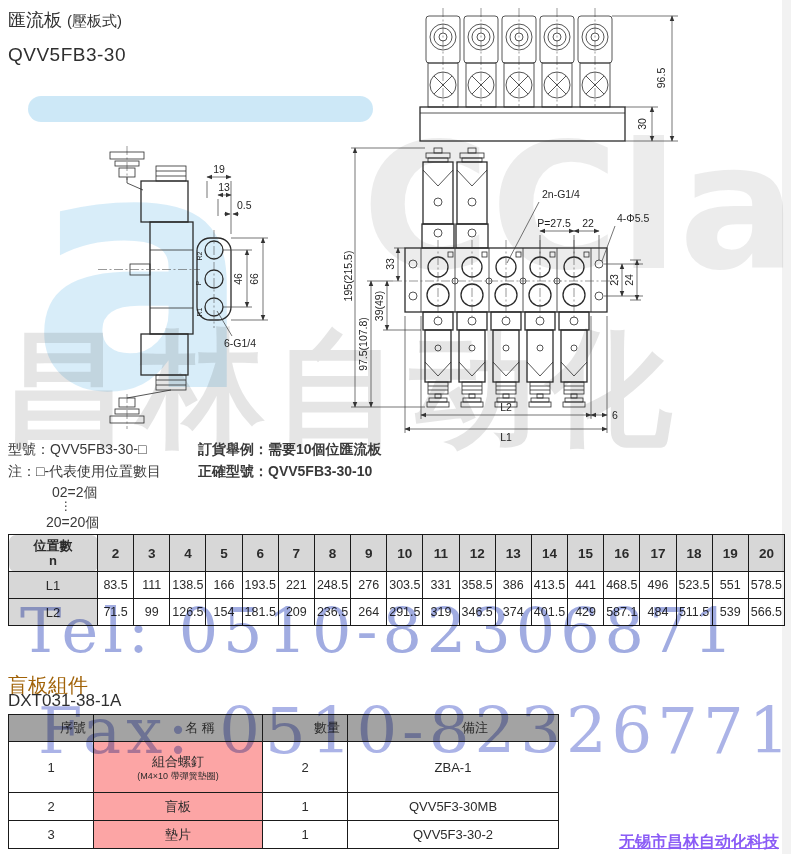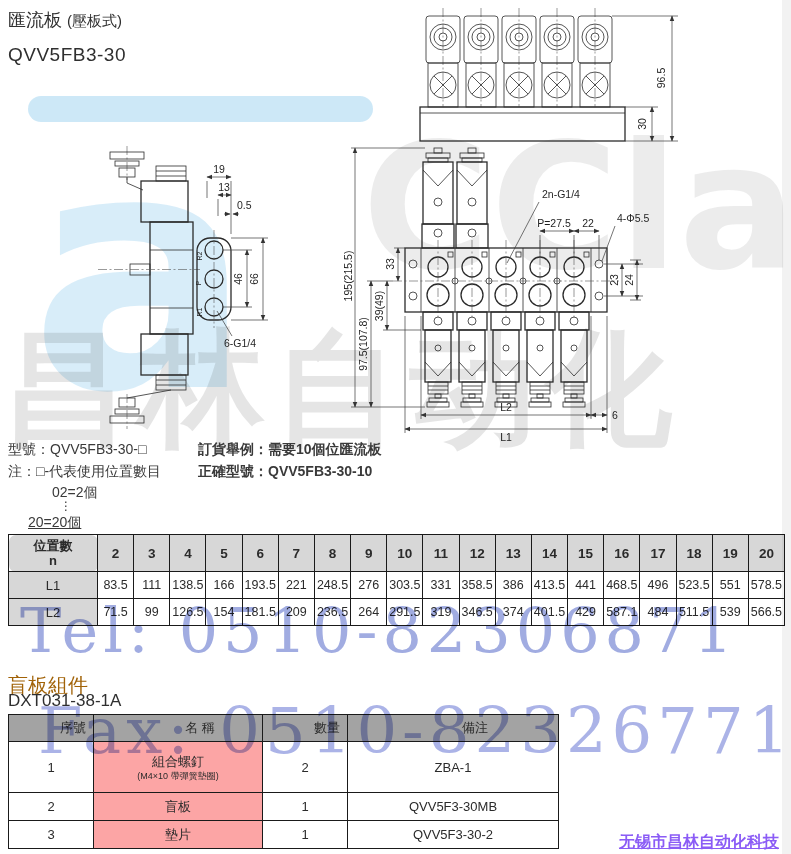--- a/index.html
+++ b/index.html
@@ -33,21 +33,21 @@
   .tn{stroke:#2b2b2b;fill:none;stroke-width:0.8;}
   .dm{stroke:#3a3a3a;fill:none;stroke-width:0.7;}
   .cl{stroke:#555;fill:none;stroke-width:0.6;stroke-dasharray:9 2.5 2 2.5;}
   .dtxt{font-family:"Liberation Sans",sans-serif;font-size:10.5px;fill:#1f1f1f;}
   .dtxt2{font-family:"Liberation Sans",sans-serif;font-size:7px;fill:#1f1f1f;}
   
   .ordering{position:absolute;left:8px;top:438px;z-index:1;font-size:14px;color:#3a3a3a;line-height:22px;}
   .ord-right{position:absolute;left:198px;top:438px;z-index:1;font-size:14px;color:#3a3a3a;line-height:22px;font-weight:bold;}
   .ind1{margin-left:44px;line-height:16px;margin-top:2px;}
   .dots{margin-left:52px;line-height:12px;font-size:12px;}
-  .ind2{margin-left:20px;line-height:16px;margin-top:2px;text-decoration:underline;}
+  .ind2{margin-left:38px;line-height:16px;margin-top:2px;}
   
   table{border-collapse:collapse;z-index:1;position:absolute;background:transparent;}
   .dim-table{left:8px;top:534px;width:777px;table-layout:fixed;}
   .dim-table th,.dim-table td{border:1.4px solid #1a1a1a;text-align:center;vertical-align:middle;padding:0;}
   .dim-table th{background:#d7d7d7;font-size:13.5px;font-weight:bold;height:36px;}
   .dim-table th.corner{width:88px;font-size:13px;line-height:15px;border-radius:7px;}
   .dim-table td{font-size:12.5px;height:26px;background:#fff;}
   .dim-table td.lbl{background:#d7d7d7;font-size:13px;}
   
   .bp-head1{position:absolute;left:8px;top:672px;font-size:20px;z-index:1;color:#a16207;text-align:center;}

